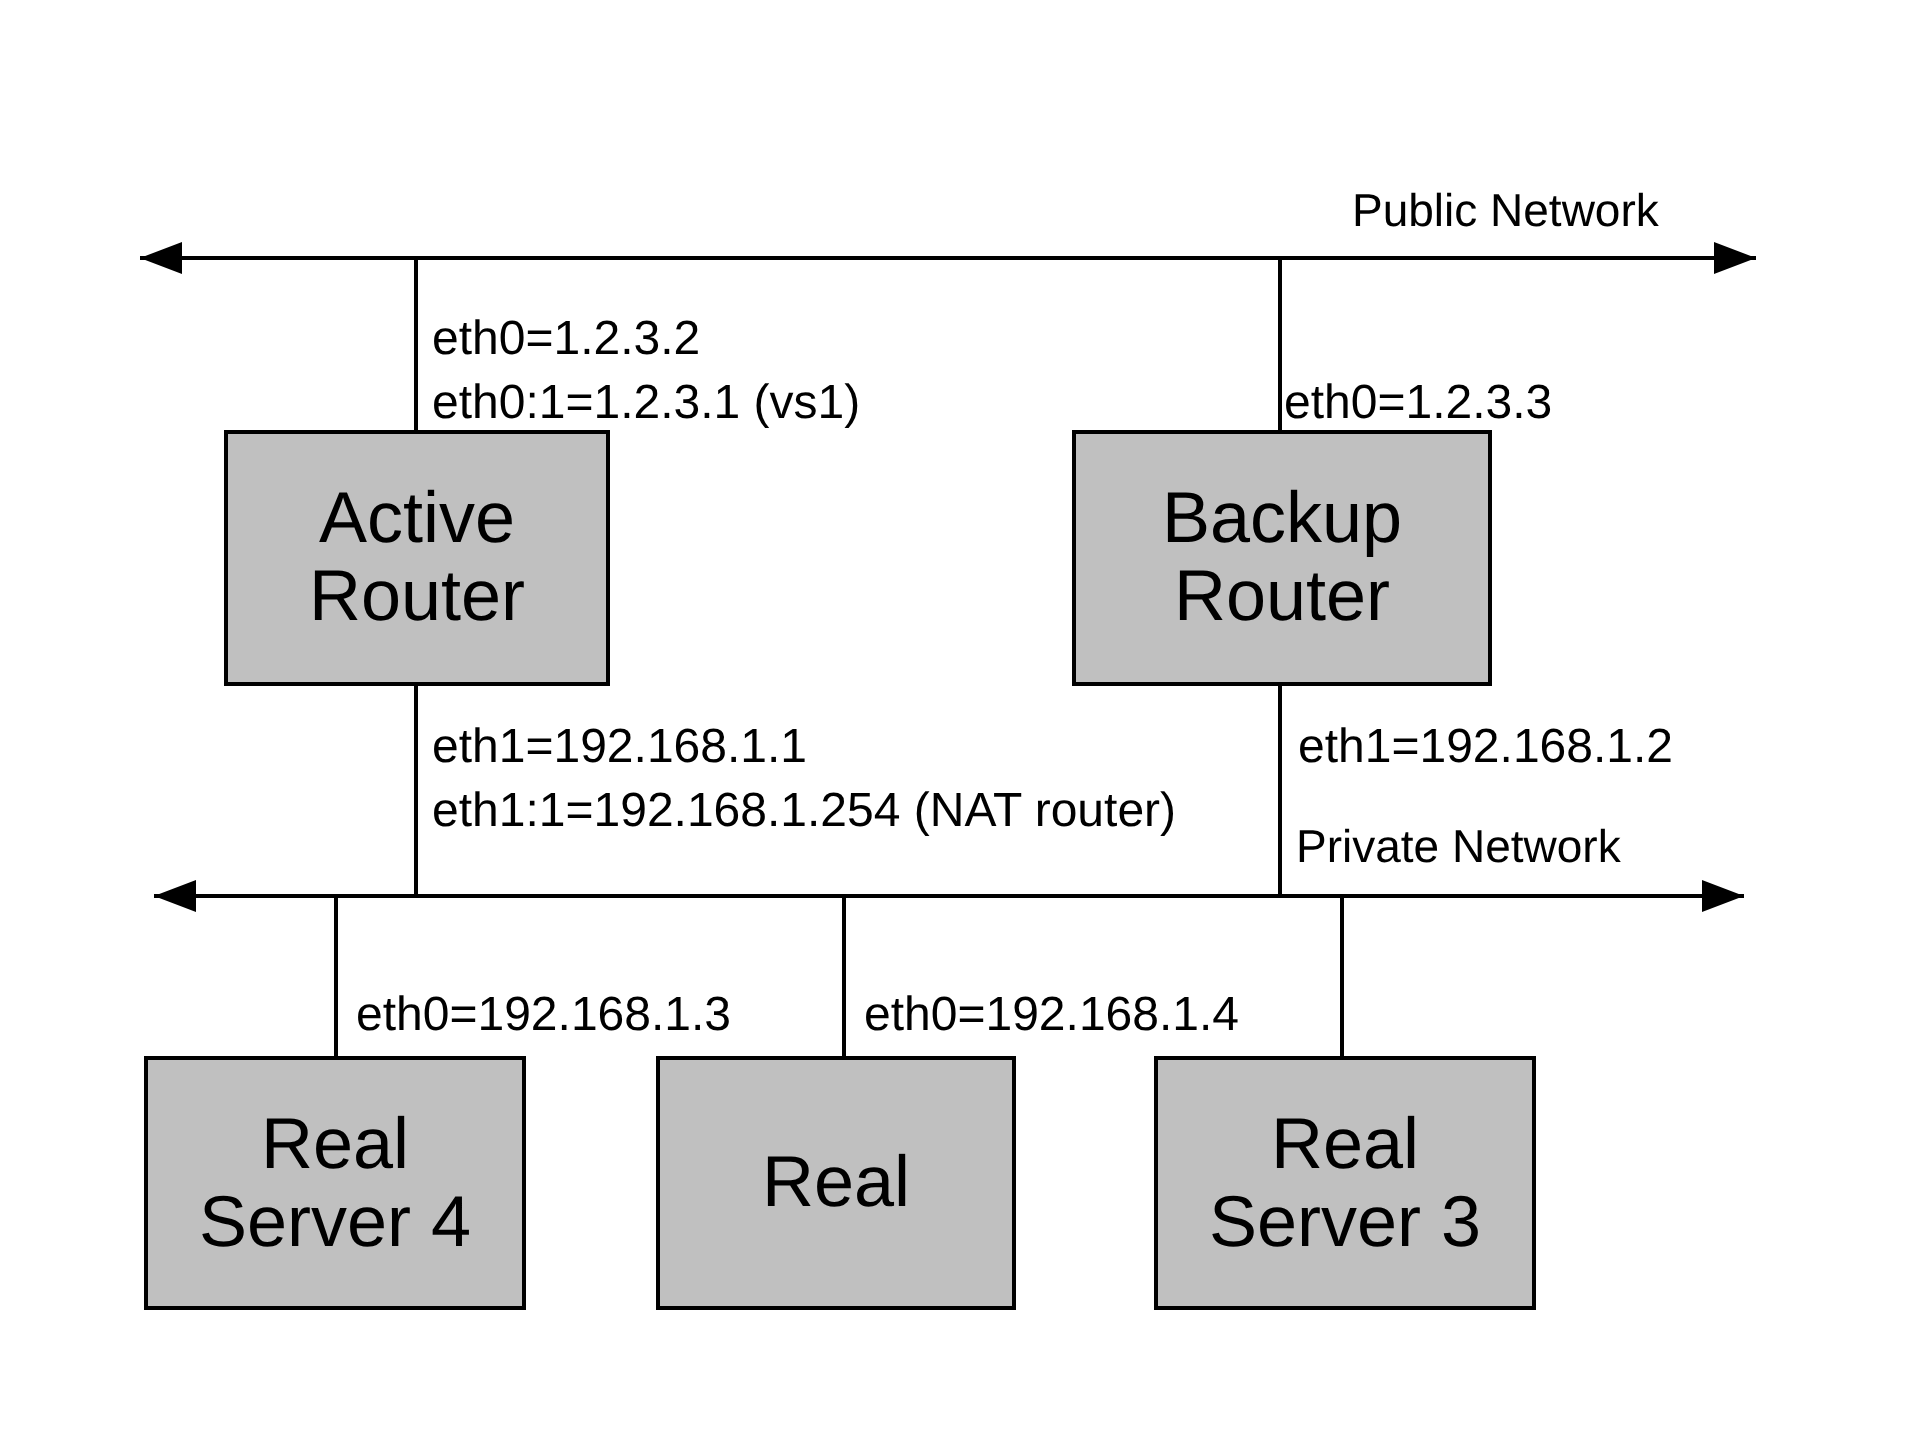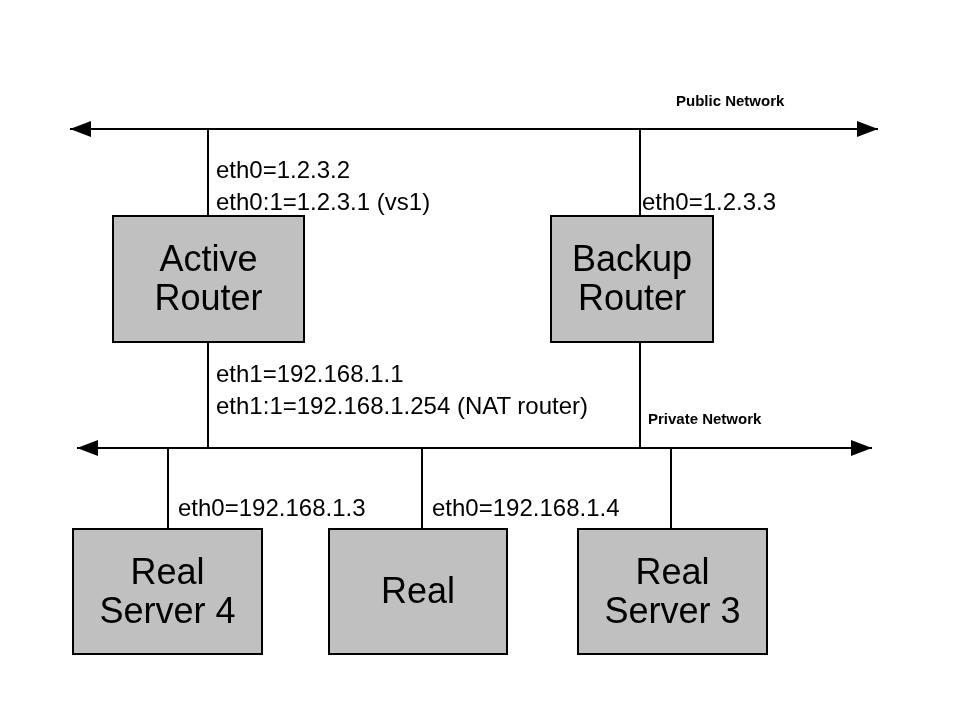--- a/index.html
+++ b/index.html
@@ -27,21 +27,21 @@
   .node{
     position:absolute;
     background:var(--fill);
     border:2px solid var(--border);
     display:flex;flex-direction:column;
     align-items:center;justify-content:center;
     font-weight:normal;font-size:36px;line-height:1.08;
     text-align:center;white-space:nowrap;
   }
   .lbl{position:absolute;font-size:24px;line-height:1.1;white-space:nowrap;}
-  .net-title{position:absolute;font-size:15px;font-weight:bold;line-height:1.1;white-space:nowrap;}
+  .net-title{position:absolute;font-size:23px;font-weight:normal;line-height:1.1;white-space:nowrap;}
 </style>
 </head>
 <body>
 
 <div class="canvas">
 
   <div class="hline" style="left:70px;top:128px;width:808px;"></div>
   <div class="arr arr-left" style="left:70px;top:121px;"></div>
   <div class="arr arr-right" style="left:857px;top:121px;"></div>
   <div class="net-title" style="left:676px;top:93px;">Public Network</div>
@@ -58,29 +58,30 @@
   <div class="vline" style="left:167px;top:447px;height:82px;"></div>
   <div class="vline" style="left:421px;top:447px;height:82px;"></div>
   <div class="vline" style="left:670px;top:447px;height:82px;"></div>
 
   <div class="lbl" style="left:216px;top:157px;">eth0=1.2.3.2</div>
   <div class="lbl" style="left:216px;top:189px;">eth0:1=1.2.3.1 (vs1)</div>
   <div class="lbl" style="left:642px;top:189px;">eth0=1.2.3.3</div>
 
   <div class="lbl" style="left:216px;top:361px;">eth1=192.168.1.1</div>
   <div class="lbl" style="left:216px;top:393px;">eth1:1=192.168.1.254 (NAT router)</div>
+  <div class="lbl" style="left:649px;top:361px;">eth1=192.168.1.2</div>
 
   <div class="lbl" style="left:178px;top:495px;">eth0=192.168.1.3</div>
   <div class="lbl" style="left:432px;top:495px;">eth0=192.168.1.4</div>
 
   <div class="node" style="left:112px;top:215px;width:193px;height:128px;">
     <span>Active</span>
     <span>Router</span>
   </div>
-  <div class="node" style="left:550px;top:215px;width:164px;height:128px;">
+  <div class="node" style="left:536px;top:215px;width:210px;height:128px;">
     <span>Backup</span>
     <span>Router</span>
   </div>
 
   <div class="node" style="left:72px;top:528px;width:191px;height:127px;">
     <span>Real</span>
     <span>Server 4</span>
   </div>
   <div class="node" style="left:328px;top:528px;width:180px;height:127px;">
     <span>Real</span>

